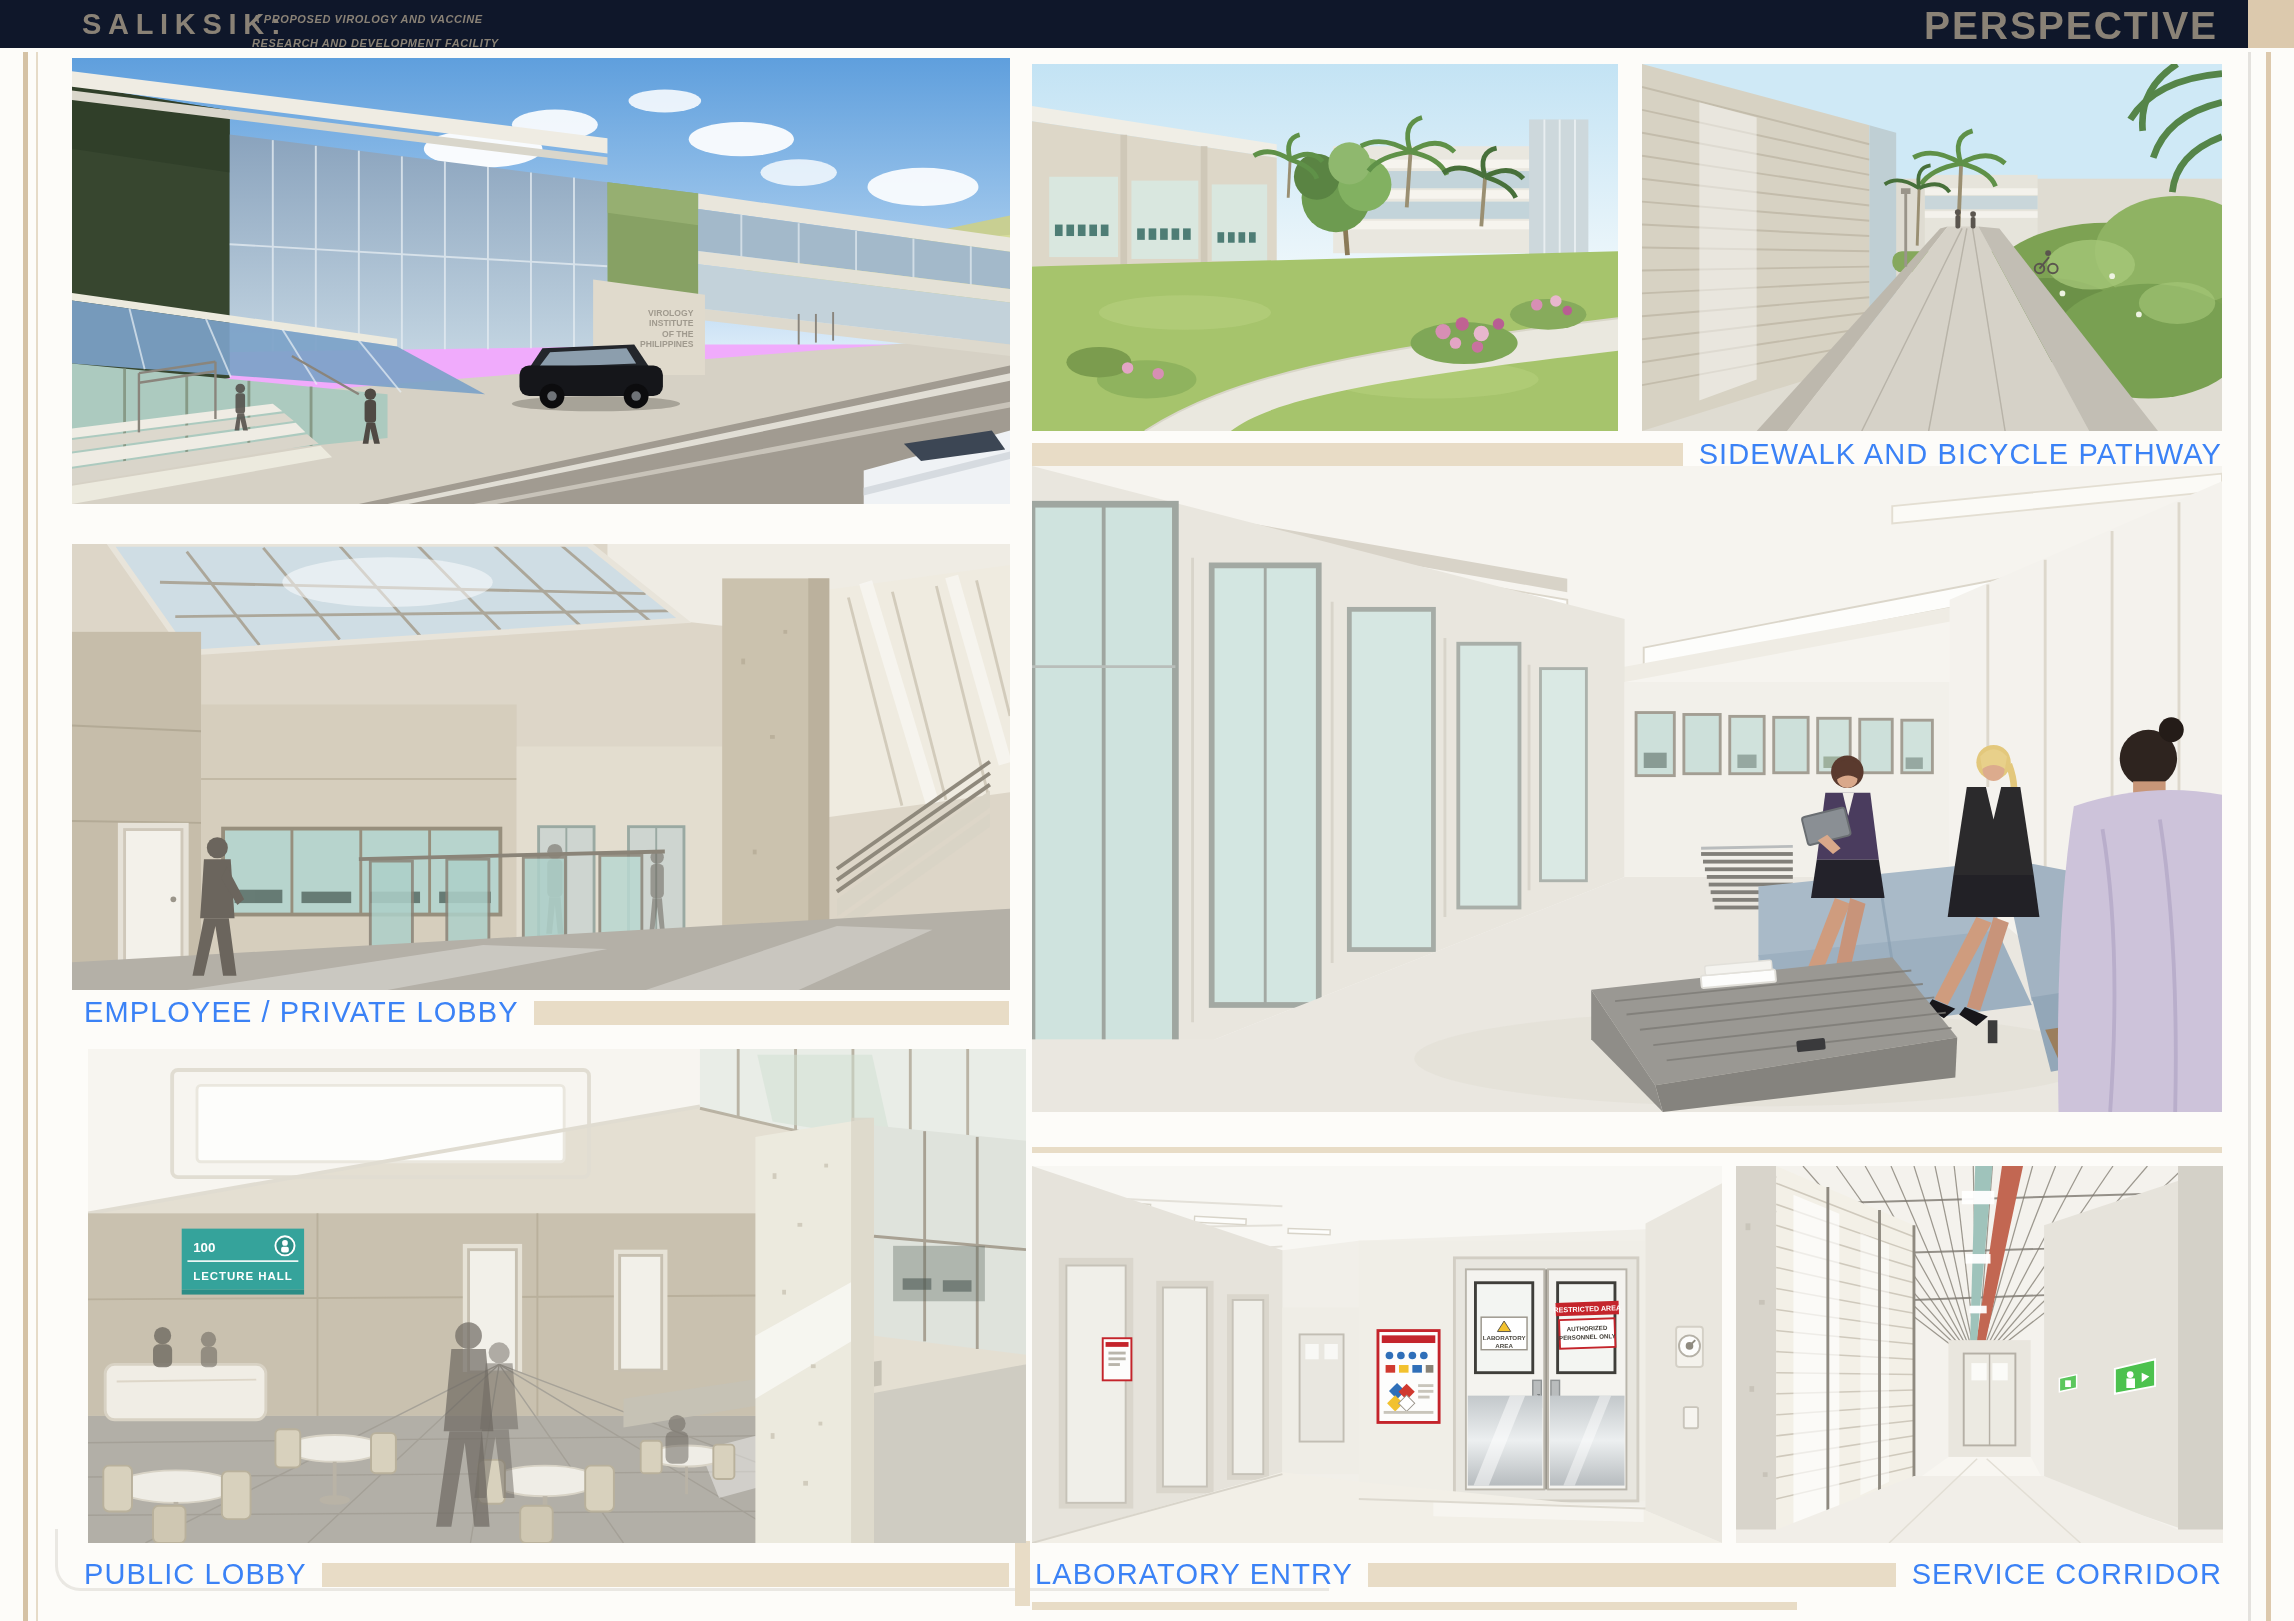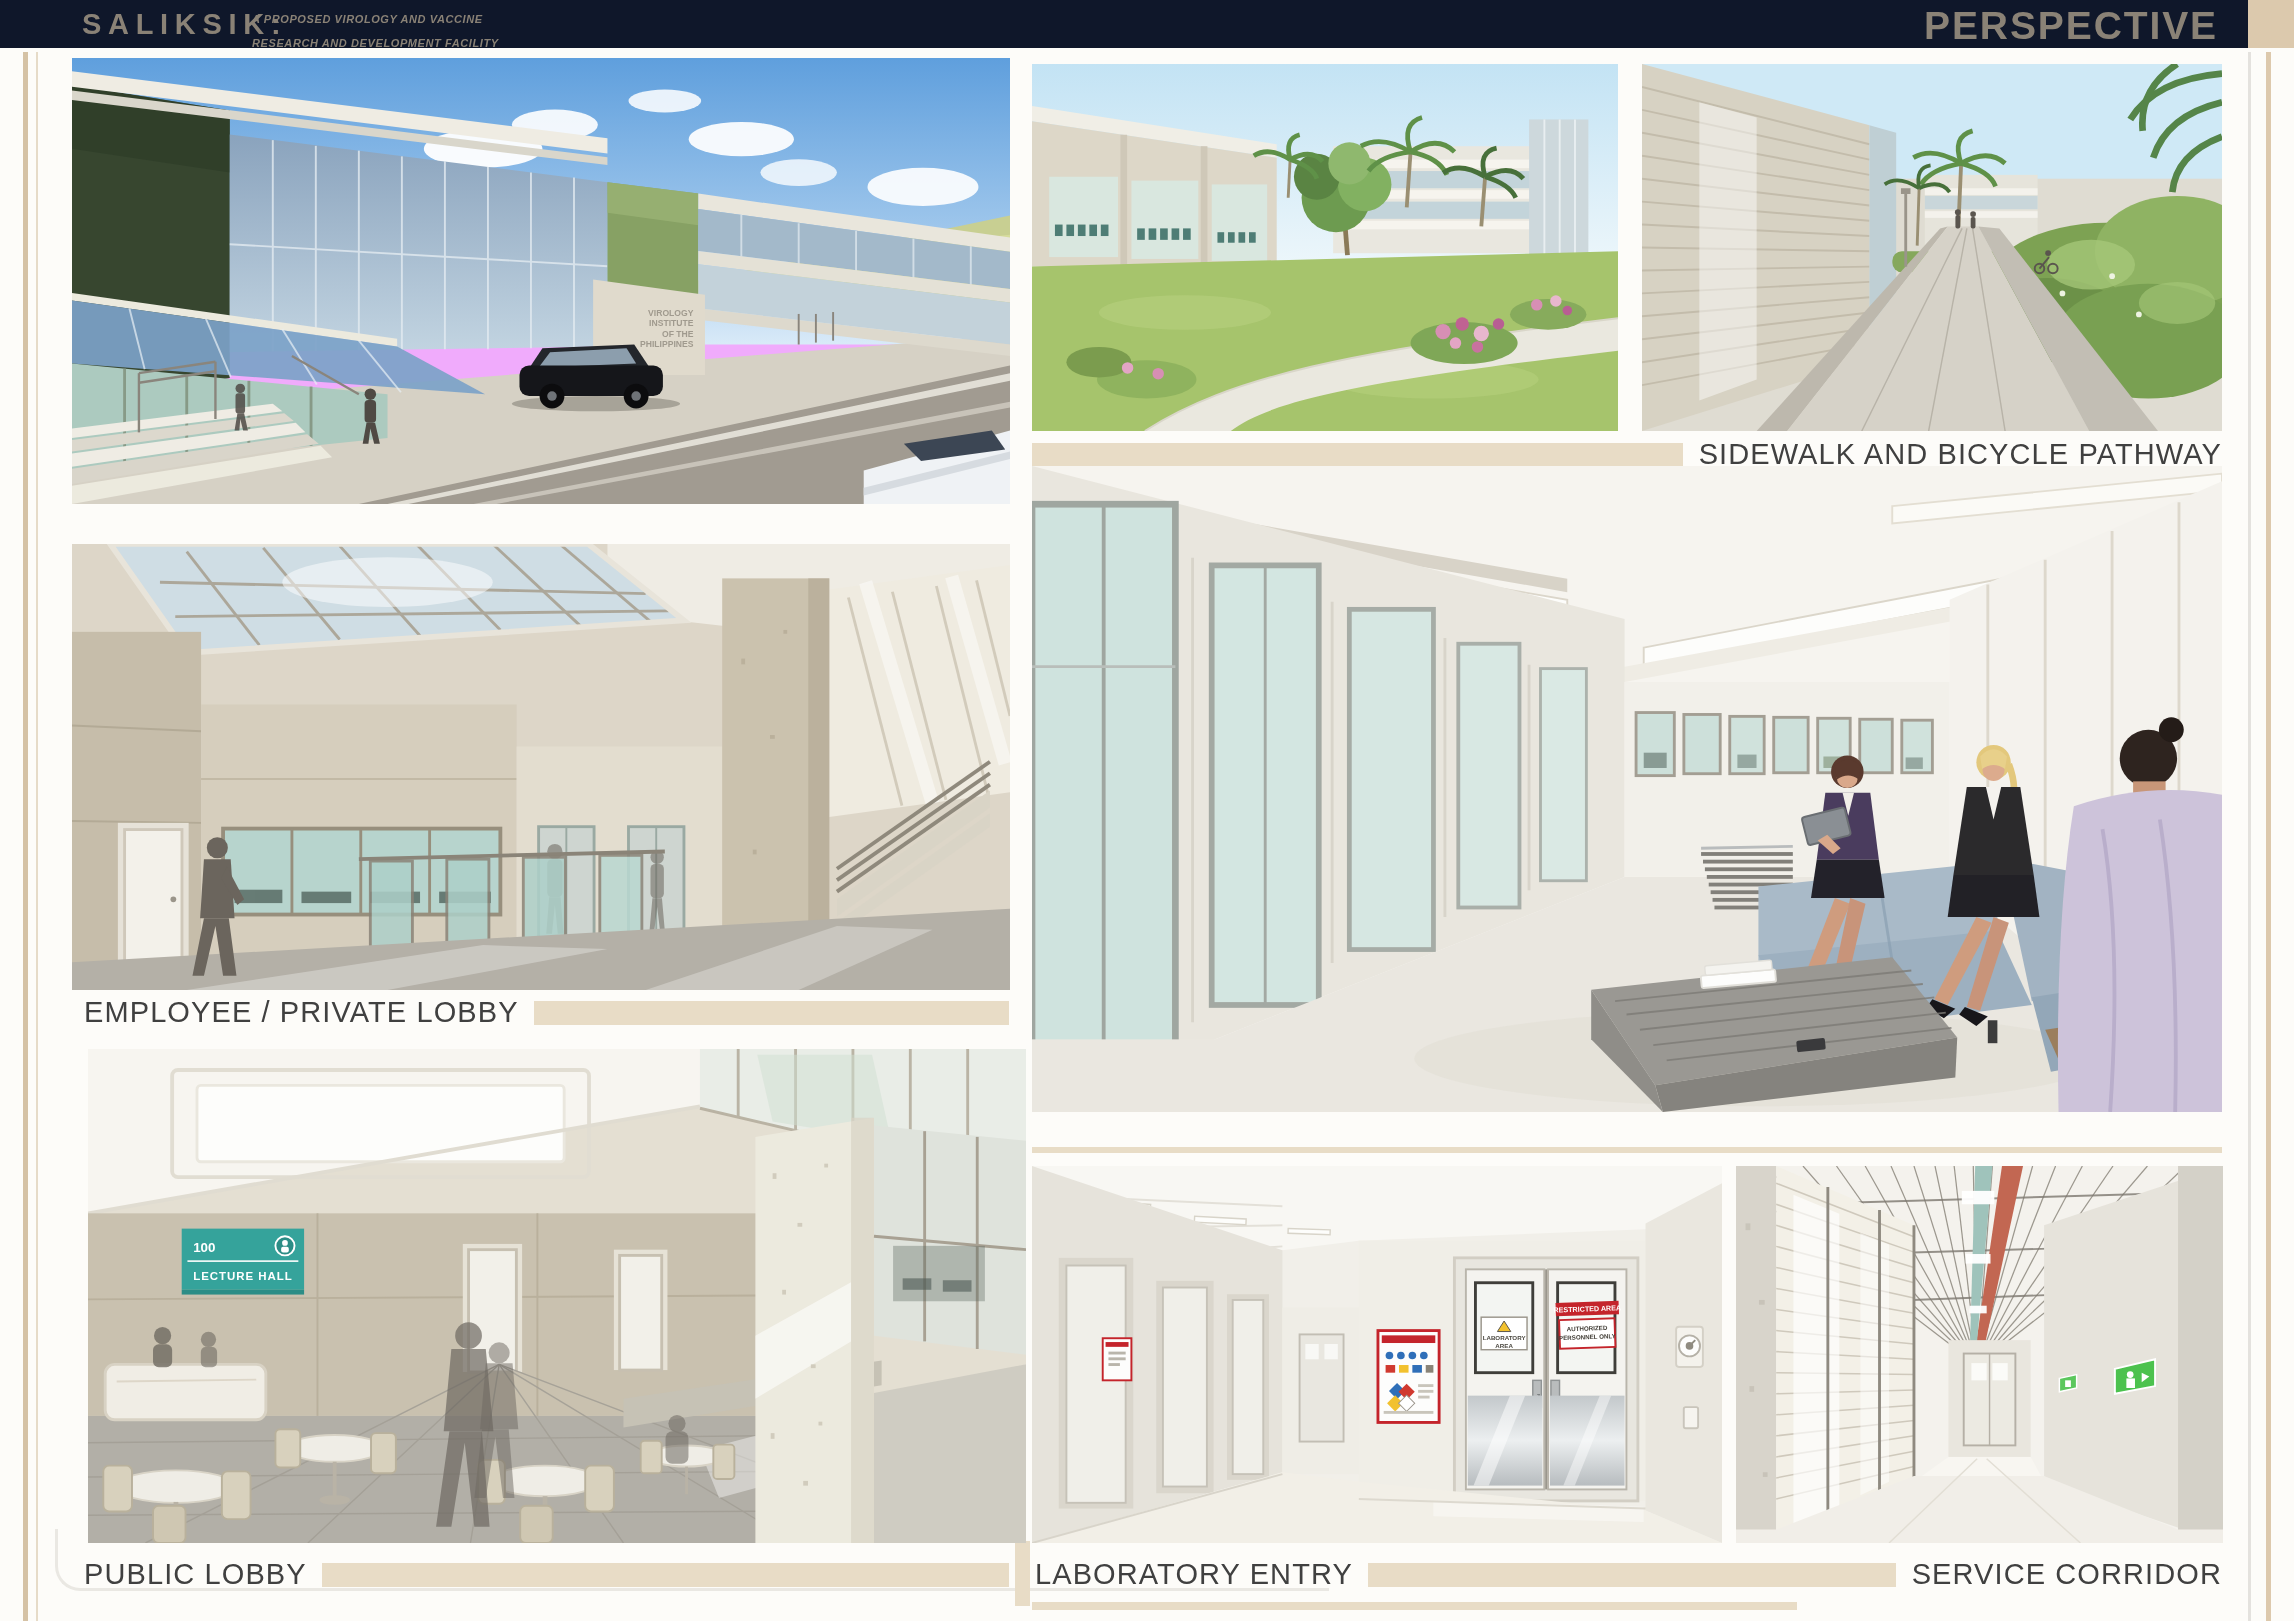--- a/index.html
+++ b/index.html
@@ -16,21 +16,21 @@
   .vrule{position:absolute;top:52px;bottom:0;}
   .vr-l1{left:23px;width:4.8px;background:#d5c2a5;}
   .vr-l2{left:36px;width:1.9px;background:#e6dbc8;}
   .vr-r1{left:2248px;width:2.9px;background:#e4e2de;}
   .vr-r2{left:2266px;width:4.8px;background:#ddc9ad;}
   .frame-bl{position:absolute;left:55px;top:1529px;width:1271px;height:59px;
             border-left:3.8px solid #eae8e3;border-bottom:3.8px solid #eae8e3;border-bottom-left-radius:25px;}
   .col-divider{position:absolute;left:1015px;top:1541px;width:15.3px;height:65px;background:#e8dcc6;}
   .bottom-bar-right{position:absolute;left:1032px;top:1602px;width:765px;height:7.6px;background:#e8dcc6;}
   
-  .cap{position:absolute;display:flex;align-items:center;gap:15.3px;color:#404040;
+  .cap{position:absolute;display:flex;align-items:center;gap:15.3px;color:#3b82f6;
        font-size:29px;letter-spacing:1.1px;white-space:nowrap;}
   .cap .bar{height:24px;background:#e8dcc6;flex:1;}
   .cap .thinline{height:5.7px;background:#efe9da;flex:1;margin-top:1.9px;}
   .office-underline{position:absolute;left:1032px;top:1147px;width:1190px;height:5.7px;background:#e8dcc6;}
   
   .render{position:absolute;overflow:hidden;background:#f0abfc;}
   .render svg{display:block;width:100%;height:100%;}
   text{font-family:"Liberation Sans", sans-serif;}
 </style>
 </head>

